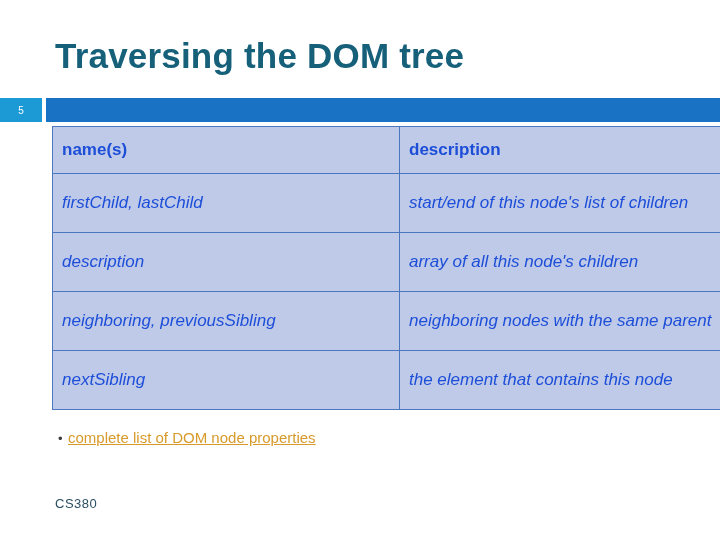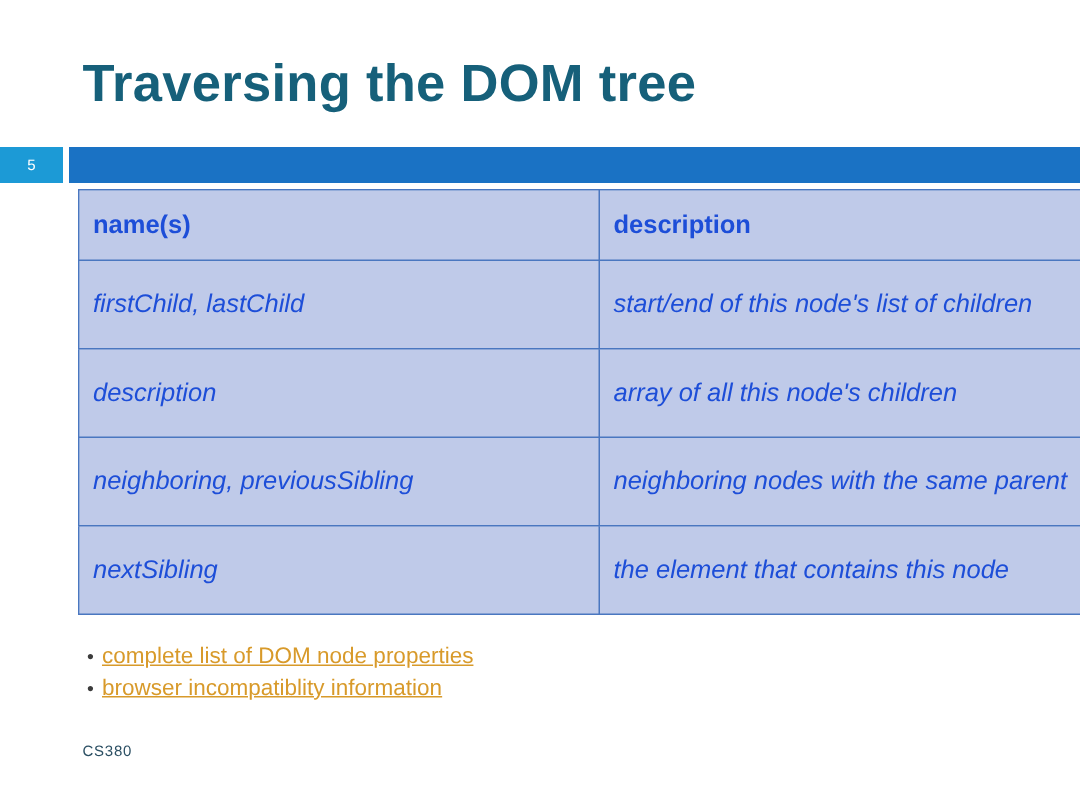--- a/index.html
+++ b/index.html
@@ -109,21 +109,21 @@
   .link-list li a {
     color: #d89a2a;
     text-decoration: underline;
   }
 
   
   .footer-label {
     position: absolute;
     left: 55px;
     top: 496px;
-    font-size: 10px;
+    font-size: 13px;
     color: #2b4f63;
     letter-spacing: 0.5px;
   }
 </style>
 </head>
 <body>
 
 <div class="slide-title">Traversing the DOM tree</div>
 
 <div class="header-bar">
@@ -155,18 +155,15 @@
       <td>nextSibling</td>
       <td>the element that contains this node</td>
     </tr>
   </tbody>
 </table>
 
 <ul class="link-list">
   <li>
     <span class="bullet">•</span><a href="#">complete list of DOM node properties</a>
   </li>
-  <li>
-    <span class="bullet">•</span><a href="#">browser incompatiblity information</a>
-  </li>
 </ul>
 
 <div class="footer-label">CS380</div>
 
 </body></html>

